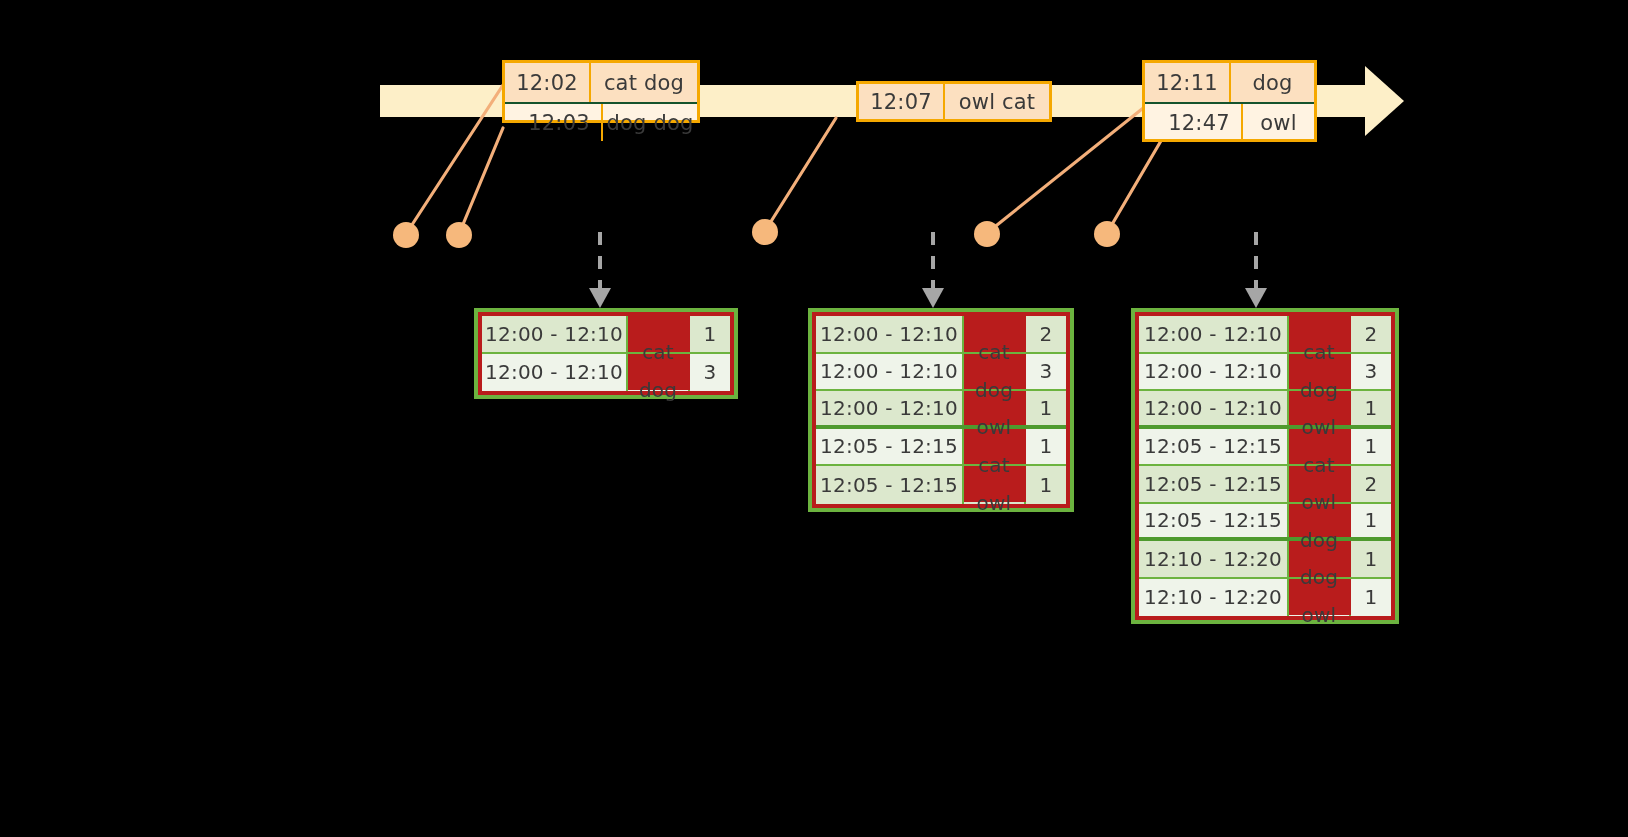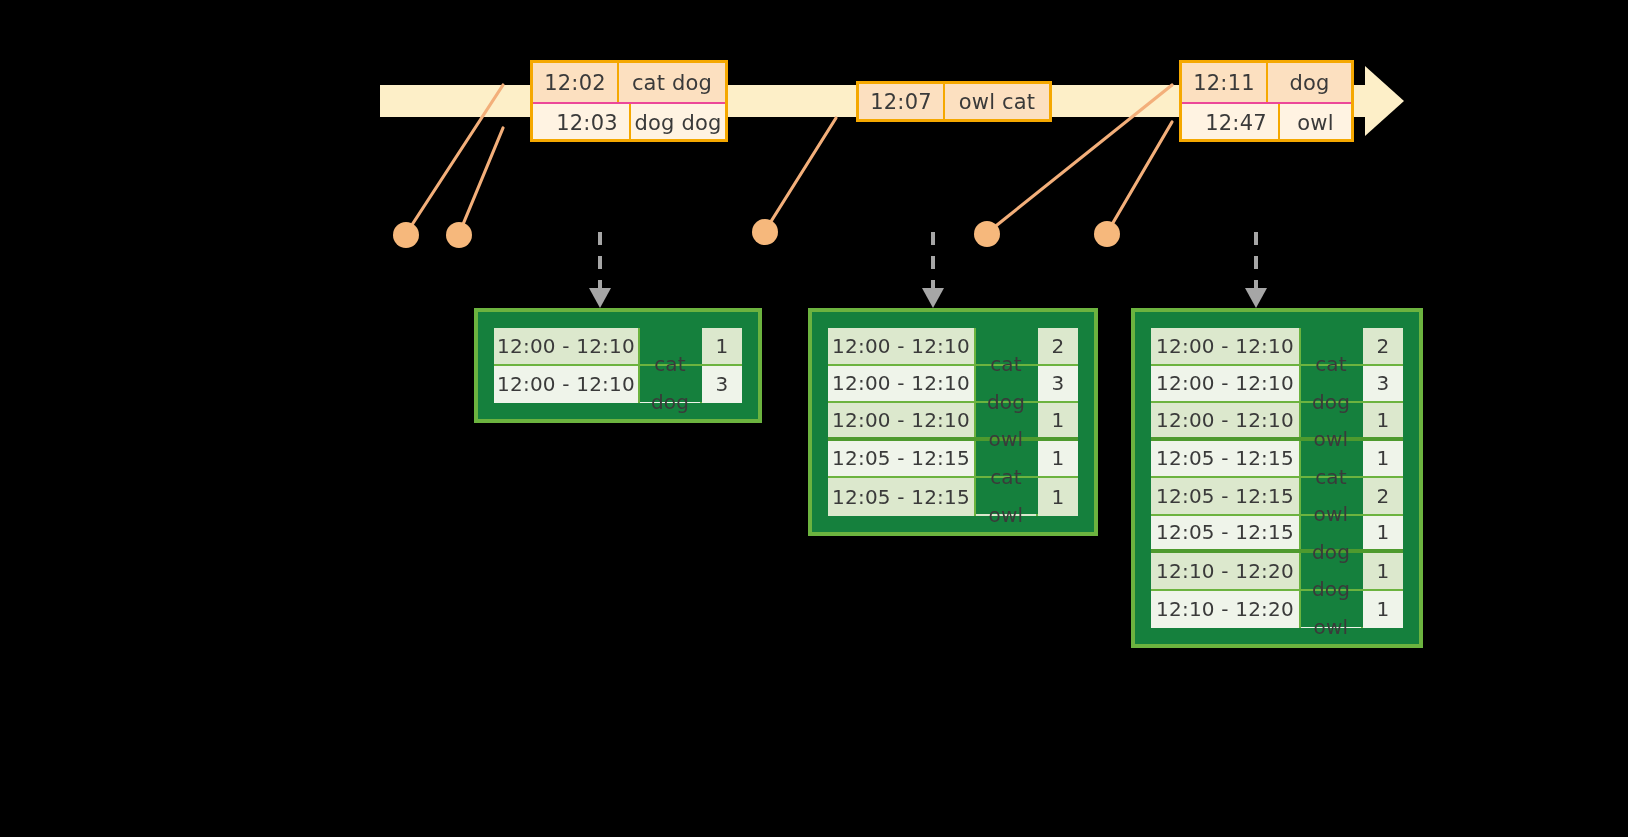--- a/index.html
+++ b/index.html
@@ -36,21 +36,21 @@
     border: 3px solid #F5A800;
     box-sizing: border-box;
     background: #FFF3E2;
   }
   .evt-row {
     display: flex;
     box-sizing: border-box;
     height: 39px;
   }
   .evt-row + .evt-row {
-    border-top: 2px solid #ec4899;
+    border-top: 2px solid #14532d;
     padding-left: 12px;
   }
   .evt-row.shade .evt-time,
   .evt-row.shade .evt-words { background: #FCE0C0; }
   .evt-time, .evt-words {
     display: flex;
     align-items: center;
     justify-content: center;
     box-sizing: border-box;
     font-size: 21px;
@@ -58,22 +58,22 @@
     letter-spacing: .2px;
   }
   .evt-time { width: 86px; border-right: 2px solid #F5A800; }
   .evt-words { flex: 1; }
 
   
   .tbl {
     position: absolute;
     border: 4px solid #6CB33F;
     box-sizing: border-box;
-    background: #15803d;
-    padding: 16px;
+    background: #b91c1c;
+    padding: 4px;
   }
   .tbl-row {
     display: flex;
     box-sizing: border-box;
     height: 37.5px;
     border-bottom: 2px solid #6CB33F;
   }
   .tbl-row:last-child { border-bottom: none; }
   .tbl-row.grp-end { border-bottom: 4px solid #4E9A2E; }
   .tbl-cell {
@@ -147,39 +147,39 @@
 
     <g fill="#F6B87C">
       <circle cx="406" cy="235" r="13"></circle>
       <circle cx="459" cy="235" r="13"></circle>
       <circle cx="765" cy="232" r="13"></circle>
       <circle cx="987" cy="234" r="13"></circle>
       <circle cx="1107" cy="234" r="13"></circle>
     </g>
   </svg>
 
-  <div class="evt-group" id="event-group-1" style="left:502px; top:60px; width:198px; height:82px;margin-left:28px;">
+  <div class="evt-group" id="event-group-1" style="left:502px; top:60px; width:198px; height:63px;">
     <div class="evt-row shade">
       <div class="evt-time">12:02</div>
       <div class="evt-words">cat dog</div>
     </div>
     <div class="evt-row">
       <div class="evt-time">12:03</div>
       <div class="evt-words">dog dog</div>
     </div>
   </div>
 
   <div class="evt-group" id="event-group-2" style="left:856px; top:81px; width:196px; height:41px;">
     <div class="evt-row shade" style="height:35px;">
       <div class="evt-time">12:07</div>
       <div class="evt-words">owl cat</div>
     </div>
   </div>
 
-  <div class="evt-group" id="event-group-3" style="left:1179px; top:60px; width:175px; height:82px;">
+  <div class="evt-group" id="event-group-3" style="left:1142px; top:60px; width:175px; height:82px;">
     <div class="evt-row shade">
       <div class="evt-time">12:11</div>
       <div class="evt-words">dog</div>
     </div>
     <div class="evt-row">
       <div class="evt-time">12:47</div>
       <div class="evt-words">owl</div>
     </div>
   </div>
 

